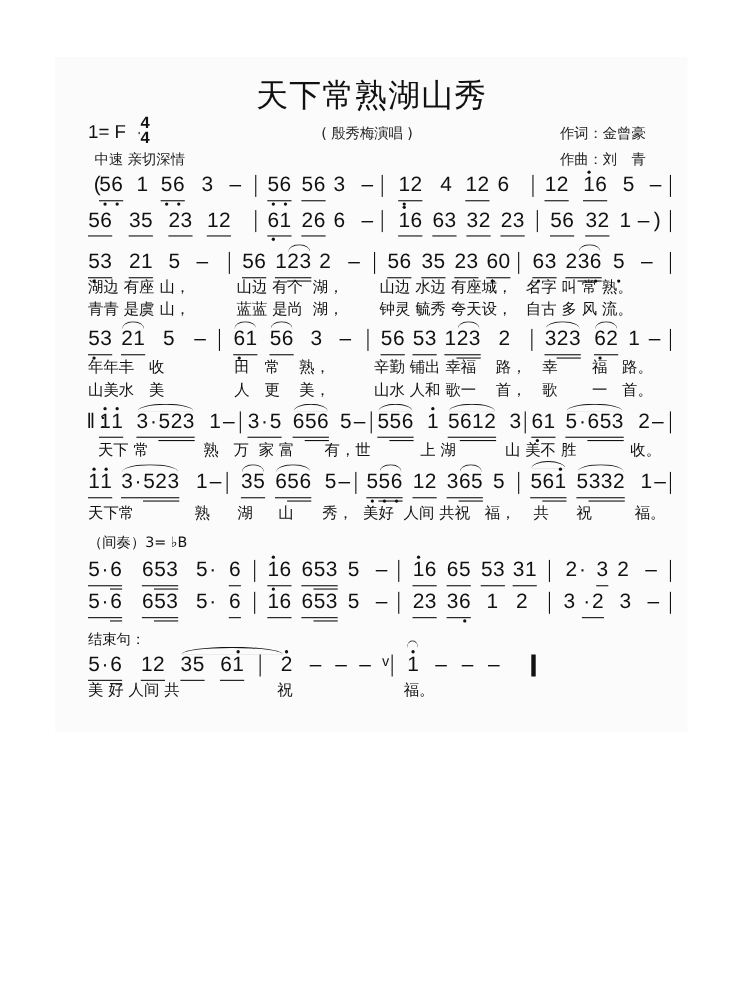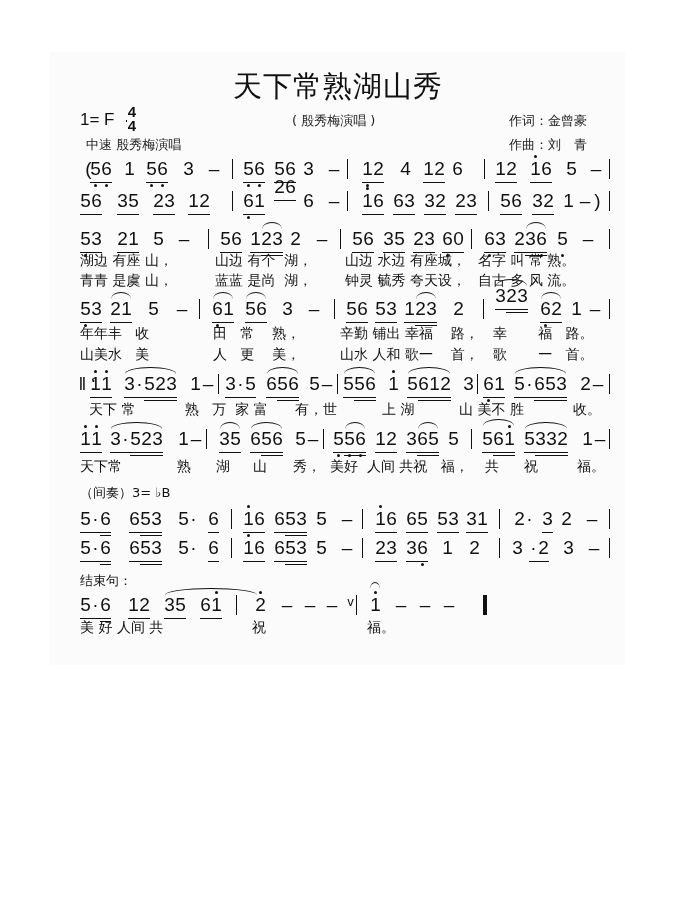--- a/index.html
+++ b/index.html
@@ -32,21 +32,21 @@
 <div class="abs title" style="left:233px; top:67px;">天下常熟湖山秀</div>
 
 <div class="abs key" style="left:80px; top:110px;">1= F</div>
 <div class="ts" style="left:126px; top:105px;">
   <span>4</span>
   <span class="bar"></span>
   <span>4</span>
 </div>
 <div class="abs meta" style="left:292px; top:112px;">( 殷秀梅演唱 )</div>
 <div class="abs meta" style="left:509px; top:112px;">作词：金曾豪</div>
-<div class="abs meta" style="left:86px; top:136px;">中速  殷秀梅演唱</div>
+<div class="abs meta" style="left:86px; top:136px;">中速  亲切深情</div>
 <div class="abs meta" style="left:509px; top:136px;">作曲：刘　青</div>
 
 <div class="abs lab" style="left:80px; top:484px; font-size:13px;">（间奏）3= ♭B</div>
 <div class="abs lab" style="left:80px; top:572px;">结束句：</div>
 
 <div id="notation">
     <div class="tok" style="left: 83px; top: 158px;"><span class="ch" style="width: 11px;">(</span></div>
     <div class="tok" style="left: 90px; top: 158px;"><span class="ch" style="width: 11px;">5<span class="d-dn"></span></span><span class="ch" style="width: 11px;">6<span class="d-dn"></span></span><div class="ul1" style="width: 22px;"></div></div>
     <div class="tok" style="left: 124px; top: 158px;"><span class="ch" style="width: 11px;">1</span></div>
     <div class="tok" style="left: 146px; top: 158px;"><span class="ch" style="width: 11px;">5<span class="d-dn"></span></span><span class="ch" style="width: 11px;">6<span class="d-dn"></span></span><div class="ul1" style="width: 22px;"></div></div>
@@ -67,21 +67,21 @@
     <div class="tok" style="left: 530px; top: 158px;"><span class="ch" style="width: 11px;">1<span class="d-up"></span></span><span class="ch" style="width: 11px;">6</span><div class="ul1" style="width: 22px;"></div></div>
     <div class="tok" style="left: 566px; top: 158px;"><span class="ch" style="width: 11px;">5</span></div>
     <div class="tok" style="left: 589px; top: 158px;"><span class="ch" style="width: 14px;">–</span></div>
     <div class="bar" style="left: 609px; top: 159px;"></div>
     <div class="tok" style="left: 80px; top: 190px;"><span class="ch" style="width: 11px;">5</span><span class="ch" style="width: 11px;">6</span><div class="ul1" style="width: 22px;"></div></div>
     <div class="tok" style="left: 117px; top: 190px;"><span class="ch" style="width: 11px;">3</span><span class="ch" style="width: 11px;">5</span><div class="ul1" style="width: 22px;"></div></div>
     <div class="tok" style="left: 153px; top: 190px;"><span class="ch" style="width: 11px;">2</span><span class="ch" style="width: 11px;">3</span><div class="ul1" style="width: 22px;"></div></div>
     <div class="tok" style="left: 188px; top: 190px;"><span class="ch" style="width: 11px;">1</span><span class="ch" style="width: 11px;">2</span><div class="ul1" style="width: 22px;"></div></div>
     <div class="bar" style="left: 232px; top: 191px;"></div>
     <div class="tok" style="left: 243px; top: 190px;"><span class="ch" style="width: 11px;">6<span class="d-dn"></span></span><span class="ch" style="width: 11px;">1</span><div class="ul1" style="width: 22px;"></div></div>
-    <div class="tok" style="left: 274px; top: 176px;"><span class="ch" style="width: 11px;">2</span><span class="ch" style="width: 11px;">6</span><div class="ul1" style="width: 22px;"></div></div>
+    <div class="tok" style="left: 274px; top: 190px;"><span class="ch" style="width: 11px;">2</span><span class="ch" style="width: 11px;">6</span><div class="ul1" style="width: 22px;"></div></div>
     <div class="tok" style="left: 303px; top: 190px;"><span class="ch" style="width: 11px;">6</span></div>
     <div class="tok" style="left: 327px; top: 190px;"><span class="ch" style="width: 14px;">–</span></div>
     <div class="bar" style="left: 347px; top: 191px;"></div>
     <div class="tok" style="left: 362px; top: 190px;"><span class="ch" style="width: 11px;">1<span class="d-up"></span></span><span class="ch" style="width: 11px;">6</span><div class="ul1" style="width: 22px;"></div></div>
     <div class="tok" style="left: 393px; top: 190px;"><span class="ch" style="width: 11px;">6</span><span class="ch" style="width: 11px;">3</span><div class="ul1" style="width: 22px;"></div></div>
     <div class="tok" style="left: 424px; top: 190px;"><span class="ch" style="width: 11px;">3</span><span class="ch" style="width: 11px;">2</span><div class="ul1" style="width: 22px;"></div></div>
     <div class="tok" style="left: 455px; top: 190px;"><span class="ch" style="width: 11px;">2</span><span class="ch" style="width: 11px;">3</span><div class="ul1" style="width: 22px;"></div></div>
     <div class="bar" style="left: 488px; top: 191px;"></div>
     <div class="tok" style="left: 500px; top: 190px;"><span class="ch" style="width: 11px;">5</span><span class="ch" style="width: 11px;">6</span><div class="ul1" style="width: 22px;"></div></div>
     <div class="tok" style="left: 532px; top: 190px;"><span class="ch" style="width: 11px;">3</span><span class="ch" style="width: 11px;">2</span><div class="ul1" style="width: 22px;"></div></div>
@@ -116,21 +116,21 @@
     <div class="tok" style="left: 212px; top: 298px;"><span class="ch" style="width: 11px;">6<span class="d-dn"></span></span><span class="ch" style="width: 11px;">1</span><div class="ul1" style="width: 22px;"></div><div class="slur" style="left: 1px; width: 20px; top: -6px;"></div></div>
     <div class="tok" style="left: 245px; top: 298px;"><span class="ch" style="width: 11px;">5</span><span class="ch" style="width: 11px;">6</span><div class="ul1" style="width: 22px;"></div><div class="slur" style="left: 1px; width: 20px; top: -6px;"></div></div>
     <div class="tok" style="left: 282px; top: 298px;"><span class="ch" style="width: 11px;">3</span></div>
     <div class="tok" style="left: 307px; top: 298px;"><span class="ch" style="width: 14px;">–</span></div>
     <div class="bar" style="left: 334px; top: 299px;"></div>
     <div class="tok" style="left: 346px; top: 298px;"><span class="ch" style="width: 11px;">5</span><span class="ch" style="width: 11px;">6</span><div class="ul1" style="width: 22px;"></div></div>
     <div class="tok" style="left: 375px; top: 298px;"><span class="ch" style="width: 11px;">5</span><span class="ch" style="width: 11px;">3</span><div class="ul1" style="width: 22px;"></div></div>
     <div class="tok" style="left: 404px; top: 298px;"><span class="ch" style="width: 11px;">1</span><span class="ch" style="width: 11px;">2</span><span class="ch" style="width: 11px;">3</span><div class="ul1" style="width: 33px;"></div><div class="ul2" style="left: 11px; width: 22px;"></div><div class="slur" style="left: 12px; width: 20px; top: -6px;"></div></div>
     <div class="tok" style="left: 453px; top: 298px;"><span class="ch" style="width: 11px;">2</span></div>
     <div class="bar" style="left: 483px; top: 299px;"></div>
-    <div class="tok" style="left: 495px; top: 285px;"><span class="ch" style="width: 11px;">3</span><span class="ch" style="width: 11px;">2</span><span class="ch" style="width: 11px;">3</span><div class="ul1" style="width: 33px;"></div><div class="ul2" style="left: 11px; width: 22px;"></div><div class="slur" style="left: 1px; width: 31px; top: -6px;"></div></div>
+    <div class="tok" style="left: 495px; top: 298px;"><span class="ch" style="width: 11px;">3</span><span class="ch" style="width: 11px;">2</span><span class="ch" style="width: 11px;">3</span><div class="ul1" style="width: 33px;"></div><div class="ul2" style="left: 11px; width: 22px;"></div><div class="slur" style="left: 1px; width: 31px; top: -6px;"></div></div>
     <div class="tok" style="left: 540px; top: 298px;"><span class="ch" style="width: 11px;">6<span class="d-dn"></span></span><span class="ch" style="width: 11px;">2</span><div class="ul1" style="width: 22px;"></div><div class="slur" style="left: 1px; width: 20px; top: -6px;"></div></div>
     <div class="tok" style="left: 571px; top: 298px;"><span class="ch" style="width: 11px;">1</span></div>
     <div class="tok" style="left: 588px; top: 298px;"><span class="ch" style="width: 14px;">–</span></div>
     <div class="bar" style="left: 609px; top: 299px;"></div>
     <div class="tok" style="left: 77px; top: 373px;"><span class="ch" style="width: 11px;">‖</span><span class="ch" style="width: 11px;">:</span></div>
     <div class="tok" style="left: 90px; top: 373px;"><span class="ch" style="width: 11px;">1<span class="d-up"></span></span><span class="ch" style="width: 11px;">1<span class="d-up"></span></span><div class="ul1" style="width: 22px;"></div></div>
     <div class="tok" style="left: 124px; top: 373px;"><span class="ch" style="width: 11px;">3</span><span class="ch" style="width: 9px;">·</span><span class="ch" style="width: 11px;">5</span><span class="ch" style="width: 11px;">2</span><span class="ch" style="width: 11px;">3</span><div class="ul1" style="width: 53px;"></div><div class="ul2" style="left: 20px; width: 33px;"></div><div class="slur" style="left: 1px; width: 51px; top: -6px;"></div></div>
     <div class="tok" style="left: 190px; top: 373px;"><span class="ch" style="width: 11px;">1</span><span class="ch" style="width: 14px;">–</span></div>
     <div class="bar" style="left: 218px; top: 374px;"></div>
     <div class="tok" style="left: 225px; top: 373px;"><span class="ch" style="width: 11px;">3</span><span class="ch" style="width: 9px;">·</span><span class="ch" style="width: 11px;">5</span><div class="ul1" style="width: 31px;"></div></div>

